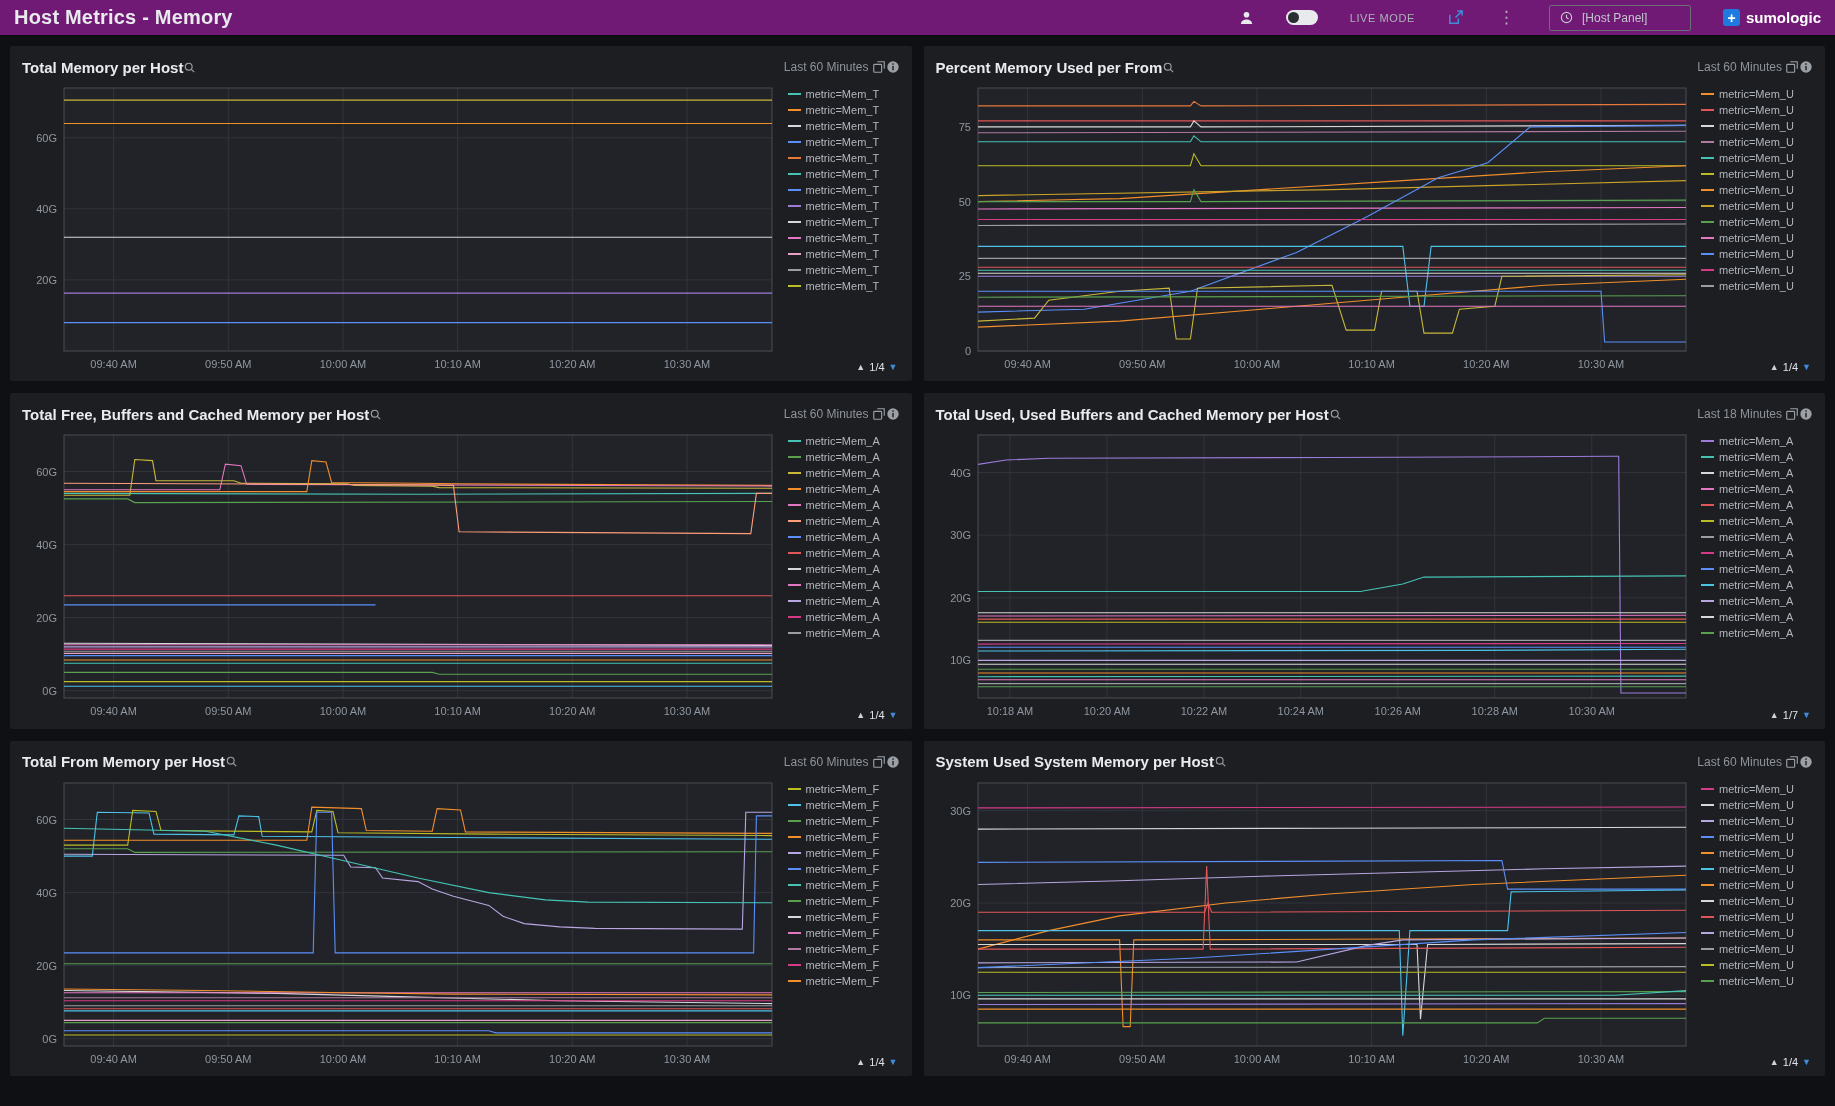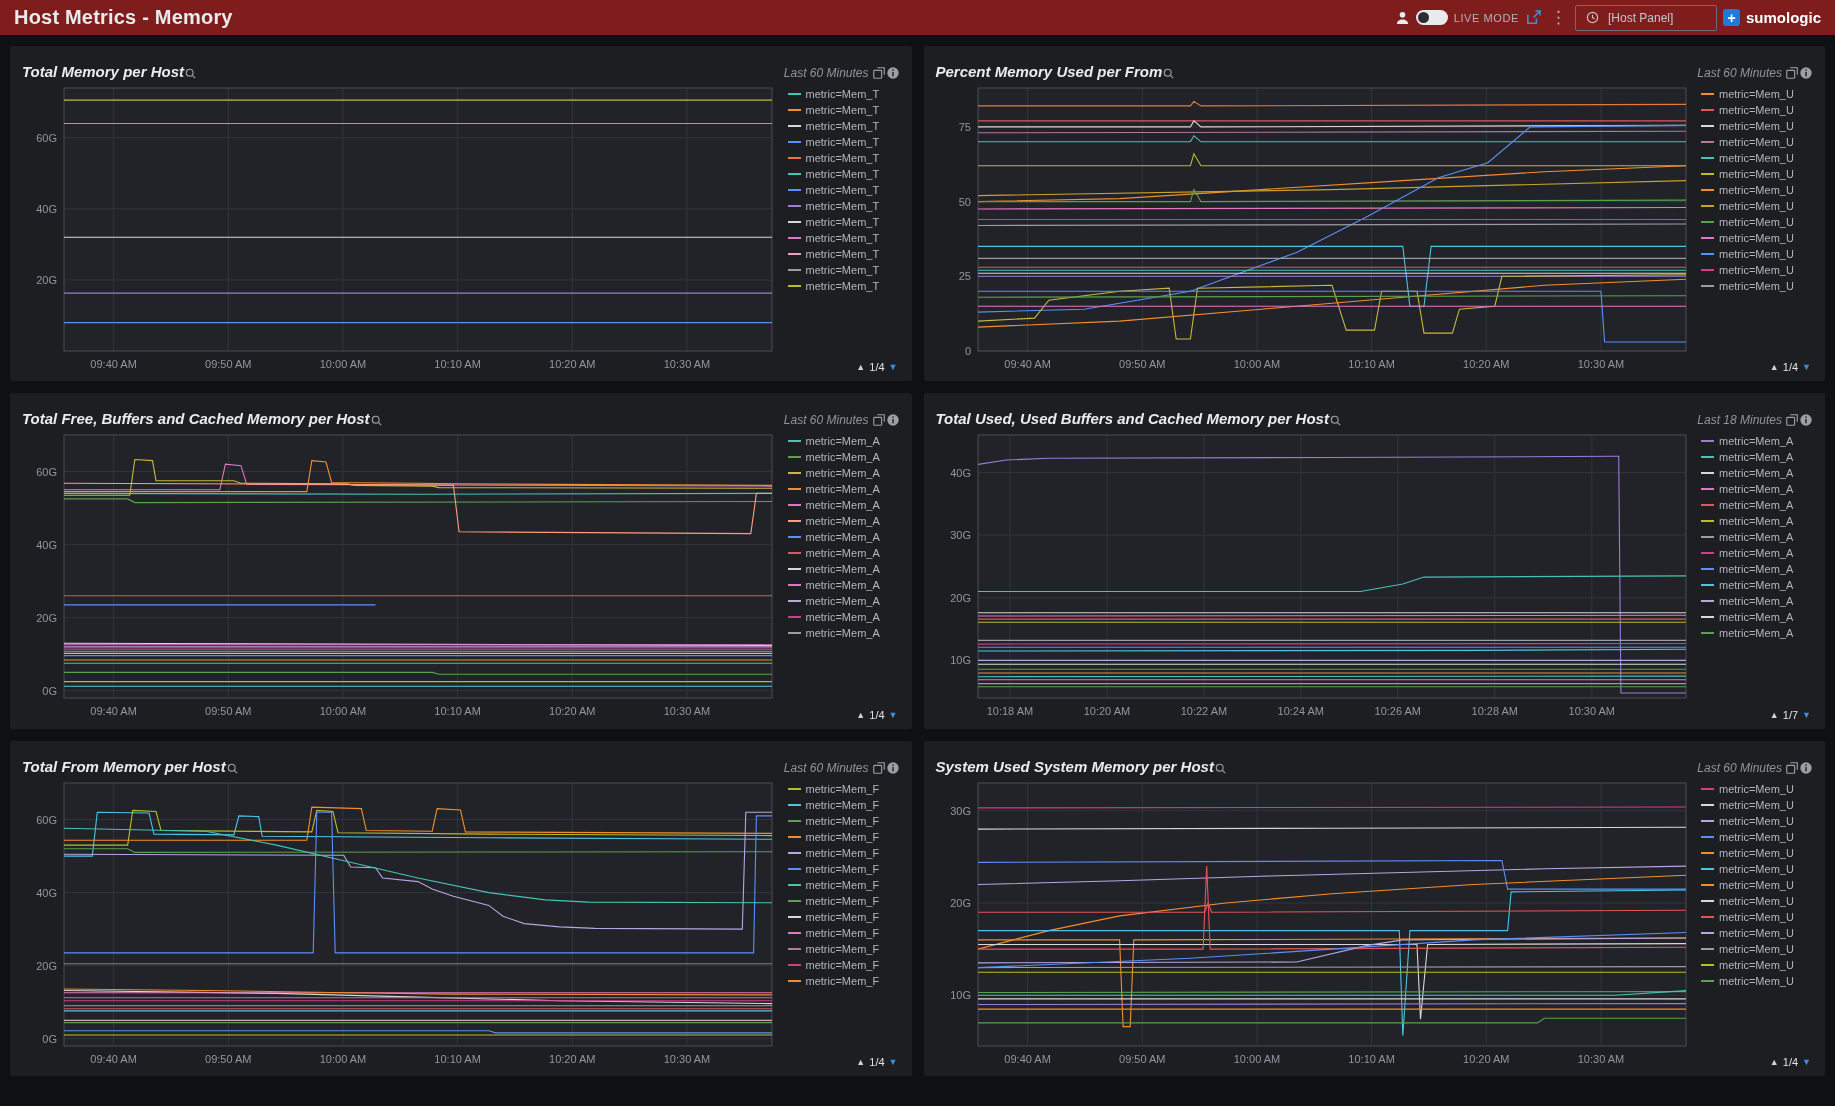--- a/index.html
+++ b/index.html
@@ -4,25 +4,25 @@
 <style>
   * { box-sizing: border-box; }
   html,body { margin:0; padding:0; }
   body {
     width:1835px; height:1106px; overflow:hidden;
     background:#0e1013;
     font-family:"Liberation Sans", sans-serif;
   }
   
   .topbar {
-    height:36px; background:#7f1d1d; display:flex; align-items:center;
+    height:36px; background:#701a75; display:flex; align-items:center;
     padding:0 14px; border-bottom:1px solid #0a0b0d;
   }
   .page-title { font-size:20px; font-weight:700; color:#e8eaed; margin:0; letter-spacing:.2px; }
-  .topbar-right { margin-left:auto; display:flex; align-items:center; gap:6px; }
+  .topbar-right { margin-left:auto; display:flex; align-items:center; gap:32px; }
   .live-label { color:#aeb3ba; font-size:11px; letter-spacing:.6px; }
   .toggle { width:32px; height:15px; background:#e8eaed; border-radius:9px; position:relative; cursor:pointer; }
   .toggle .knob { width:11px; height:11px; border-radius:50%; background:#2a2d31; position:absolute; left:2px; top:2px; }
   .kebab { color:#aeb3ba; font-size:17px; line-height:1; cursor:pointer; padding:0 2px; }
   .time-field {
     display:flex; align-items:center; gap:9px; border:1px solid #6a6e75; border-radius:2px;
     padding:4px 10px; color:#c2c6cc; font-size:12px; min-width:142px; height:26px; cursor:pointer;
   }
   .logo { display:flex; align-items:center; gap:6px; color:#ffffff; font-size:15px; font-weight:700; }
   .logo-mark {
@@ -31,21 +31,21 @@
   }
   
   .grid {
     display:grid; grid-template-columns:repeat(2,1fr); grid-template-rows:repeat(3,1fr);
     gap:12px; padding:10px; height:1050px;
   }
   .panel {
     background:#1c1e22; border-radius:2px; display:flex; flex-direction:column;
     padding:8px 12px 6px; min-height:0; min-width:0;
   }
-  .panel-head { display:flex; align-items:flex-end; gap:0; height:26px; flex:none;font-style:italic; }
+  .panel-head { display:flex; align-items:center; gap:0; height:26px; flex:none; }
   .panel-title { color:#e9ebee; font-size:15px; font-weight:700; white-space:nowrap; }
   .spacer { flex:1; }
   .time-range { color:#8f949b; font-size:12px; margin-right:3px; white-space:nowrap; }
   .phicon { flex:none; cursor:pointer; }
   .panel-body { flex:1; display:flex; min-height:0; }
   .chart { flex:1; min-width:0; }
   .legend { width:120px; flex:none; display:flex; flex-direction:column; padding:6px 0 2px 8px; }
   .lg-row { display:flex; align-items:center; gap:5px; height:16px; overflow:hidden; flex:none; cursor:pointer; }
   .lg-swatch { width:13px; height:2px; flex:none; }
   .lg-label { color:#b2b6bd; font-size:11px; white-space:nowrap; overflow:hidden; }

